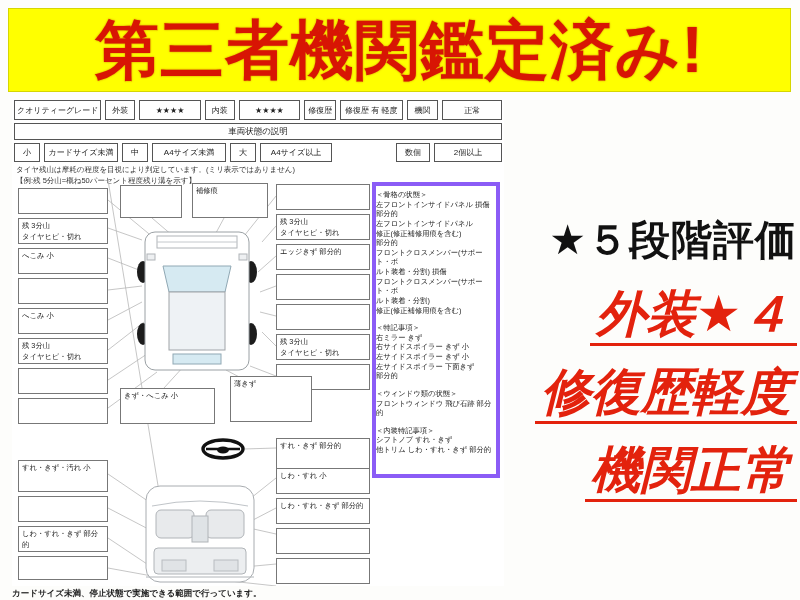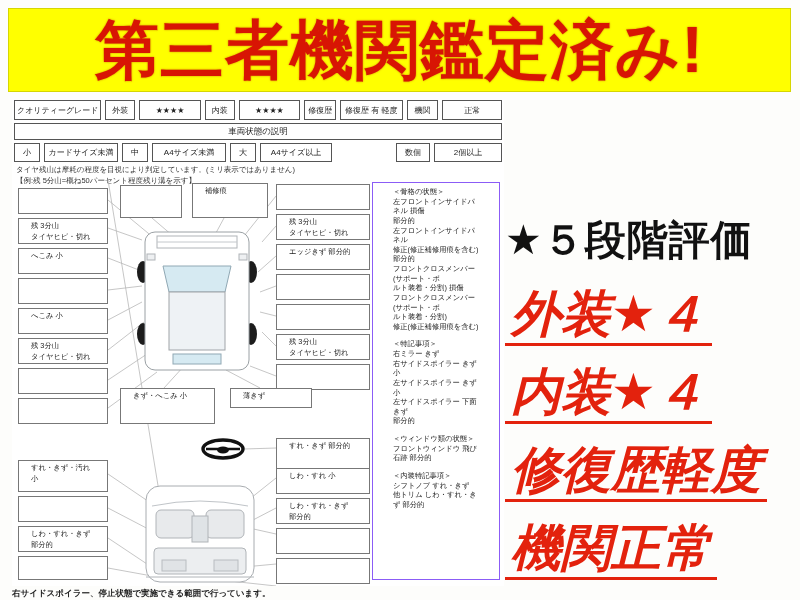--- a/index.html
+++ b/index.html
@@ -20,35 +20,35 @@
           font-size:8px; color:#222; white-space:nowrap; background:#fff; }
   .grade-row { height:20px; margin:0 2px; }
   .title-row { height:17px; margin:3px 2px 0 2px; }
   .title-row .cell { flex:1; font-size:8.5px; }
   .size-row { height:19px; margin:3px 2px 0 2px; }
   .note { margin:3px 2px 0 4px; font-size:7.5px; color:#333; line-height:1.3; }
 
   
   .diagram { position:absolute; left:12px; top:180px; width:492px; height:406px; }
   .ann-box { position:absolute; border:1px solid #777; background:#fff; font-size:7.3px;
-             line-height:1.45; padding:2px 12px; color:#222; white-space:pre-line; overflow:hidden; }
+             line-height:1.45; padding:2px 3px; color:#222; white-space:pre-line; overflow:hidden; }
   .lines-svg { position:absolute; left:0; top:0; width:492px; height:406px; }
 
   
-  .cond-col { position:absolute; left:360px; top:2px; width:128px; height:398px;
-              border:1px solid #8b5cf6; background:#fff; padding:4px 20px; font-size:7.3px;
+  .cond-col { position:absolute; left:360px; top:2px; width:128px; height:296px;
+              border:4px solid #8b5cf6; background:#fff; padding:4px 0; font-size:7.3px;
               line-height:1.32; color:#222; }
   .cond-sec { margin-bottom:8px; }
   .cond-title { font-size:7.3px; color:#222; }
   .cond-body { white-space:pre-line; }
 
   .footer-note { position:absolute; left:12px; top:588px; font-size:8.5px; font-weight:bold; color:#222; }
 
   
-  .rating { position:absolute; left:505px; top:213px; width:292px; text-align:left; }
+  .rating { position:absolute; left:505px; top:213px; width:292px; text-align:right; }
   .rating-title { font-size:41px; font-weight:900; color:#111; letter-spacing:1px; white-space:nowrap; }
   .rating-item { margin-top:21px;font-style:italic; }
   .rating-item span { display:inline-block; font-size:50px; font-weight:900; color:#e3220d;
                       line-height:1.02; padding:0 6px 3px 6px; border-bottom:3px solid #e3220d;
                       white-space:nowrap; }
 </style>
 </head>
 <body>
 
 <div id="page">
@@ -178,21 +178,21 @@
     <div class="ann-box" style="left:264px; top:94px;  width:94px; height:26px"></div>
     <div class="ann-box" style="left:264px; top:124px; width:94px; height:26px"></div>
     <div class="ann-box" style="left:264px; top:154px; width:94px; height:26px">残 3分山
 タイヤヒビ・切れ</div>
     <div class="ann-box" style="left:264px; top:184px; width:94px; height:26px"></div>
 
     <div class="ann-box" style="left:108px; top:5px; width:62px; height:33px"></div>
     <div class="ann-box" style="left:180px; top:3px; width:76px; height:35px">補修痕</div>
 
     <div class="ann-box" style="left:108px; top:208px; width:95px; height:36px">きず・へこみ 小</div>
-    <div class="ann-box" style="left:218px; top:208px; width:82px; height:20px">薄きず</div>
+    <div class="ann-box" style="left:218px; top:196px; width:82px; height:46px">薄きず</div>
 
     <div class="ann-box" style="left:6px; top:280px; width:90px; height:32px">すれ・きず・汚れ 小</div>
     <div class="ann-box" style="left:6px; top:316px; width:90px; height:26px"></div>
     <div class="ann-box" style="left:6px; top:346px; width:90px; height:26px">しわ・すれ・きず 部分的</div>
     <div class="ann-box" style="left:6px; top:376px; width:90px; height:24px"></div>
 
     <div class="ann-box" style="left:264px; top:258px; width:94px; height:42px">すれ・きず 部分的</div>
     <div class="ann-box" style="left:264px; top:288px; width:94px; height:26px">しわ・すれ 小</div>
     <div class="ann-box" style="left:264px; top:318px; width:94px; height:26px">しわ・すれ・きず 部分的</div>
     <div class="ann-box" style="left:264px; top:348px; width:94px; height:26px"></div>
@@ -225,23 +225,22 @@
         <div class="cond-body">フロントウィンドウ 飛び石跡 部分的</div>
       </div>
       <div class="cond-sec">
         <div class="cond-title">＜内装特記事項＞</div>
         <div class="cond-body">シフトノブ すれ・きず
 他トリム しわ・すれ・きず 部分的</div>
       </div>
     </div>
   </div>
 
-  <div class="footer-note">右サイドスポイラー、停止状態で実施できる範囲で行っています。</div>
+  <div class="footer-note">カードサイズ未満、停止状態で実施できる範囲で行っています。</div>
 
   <div class="rating">
     <div class="rating-title">★５段階評価</div>
     <div class="rating-item"><span>外装★４</span></div>
-    <div class="rating-item"><span>内装★４</span></div>
     <div class="rating-item"><span>修復歴軽度</span></div>
     <div class="rating-item"><span>機関正常</span></div>
   </div>
 
 </div>
 
 </body></html>

